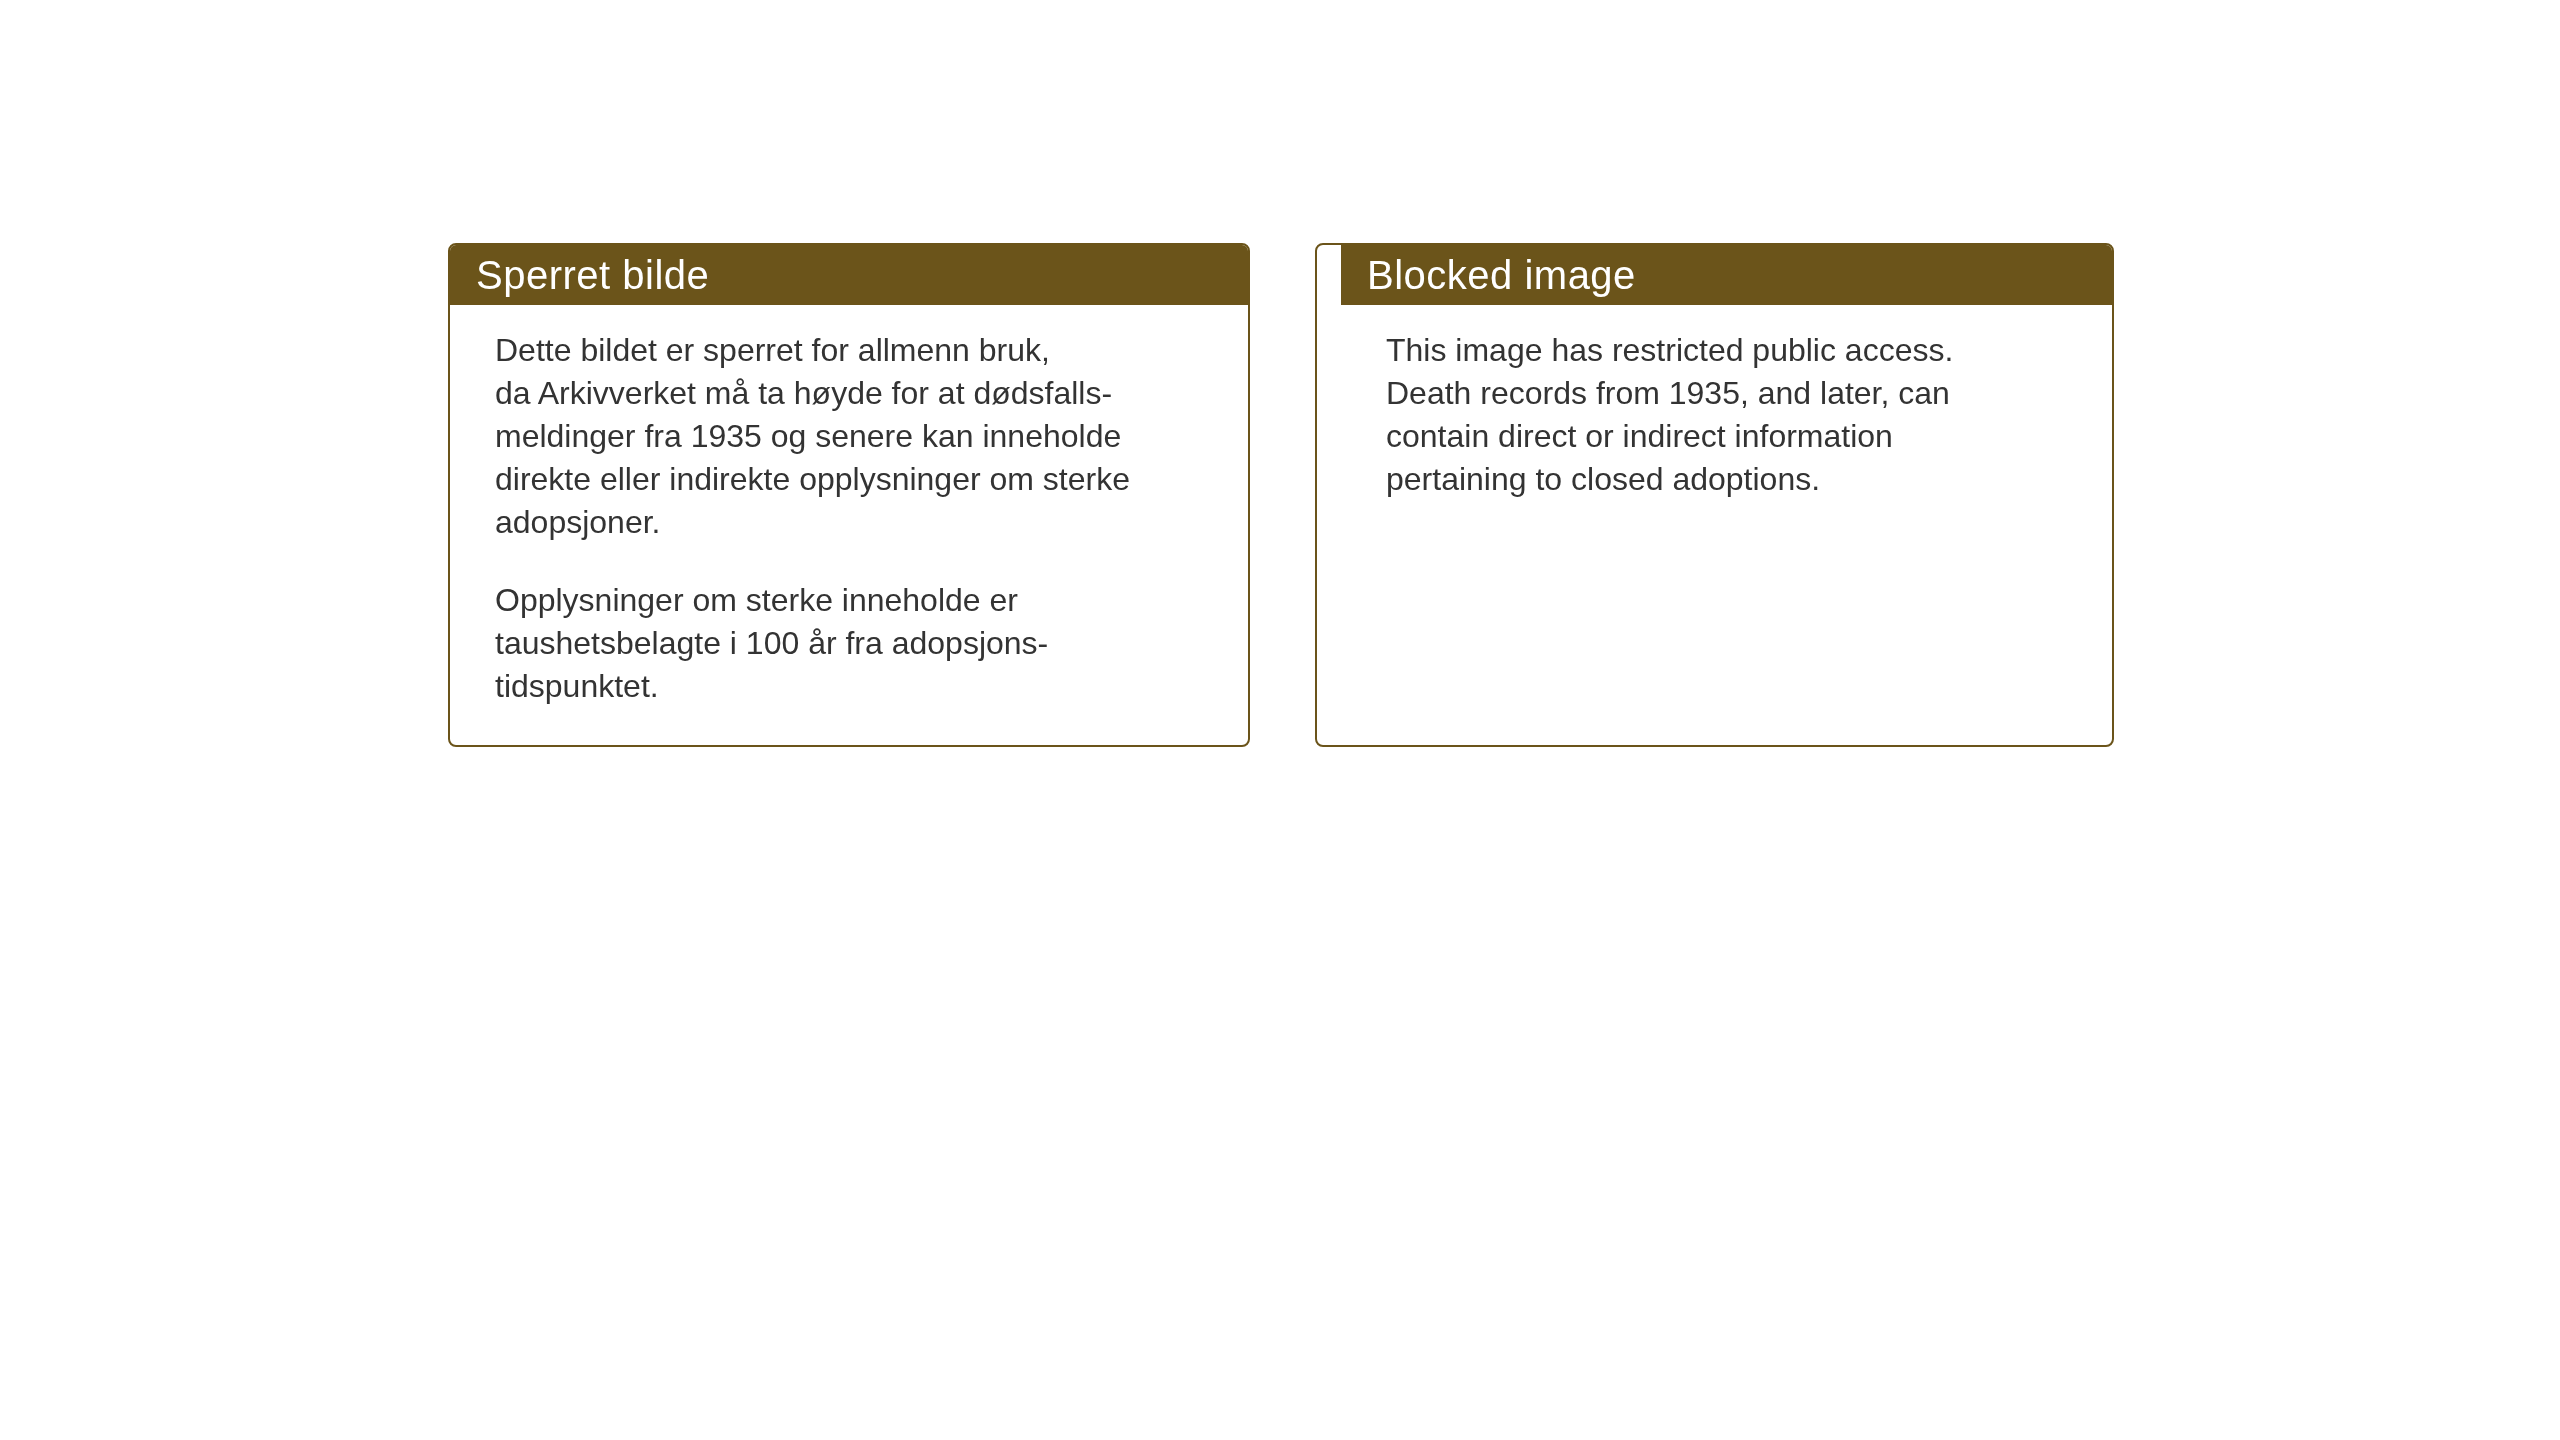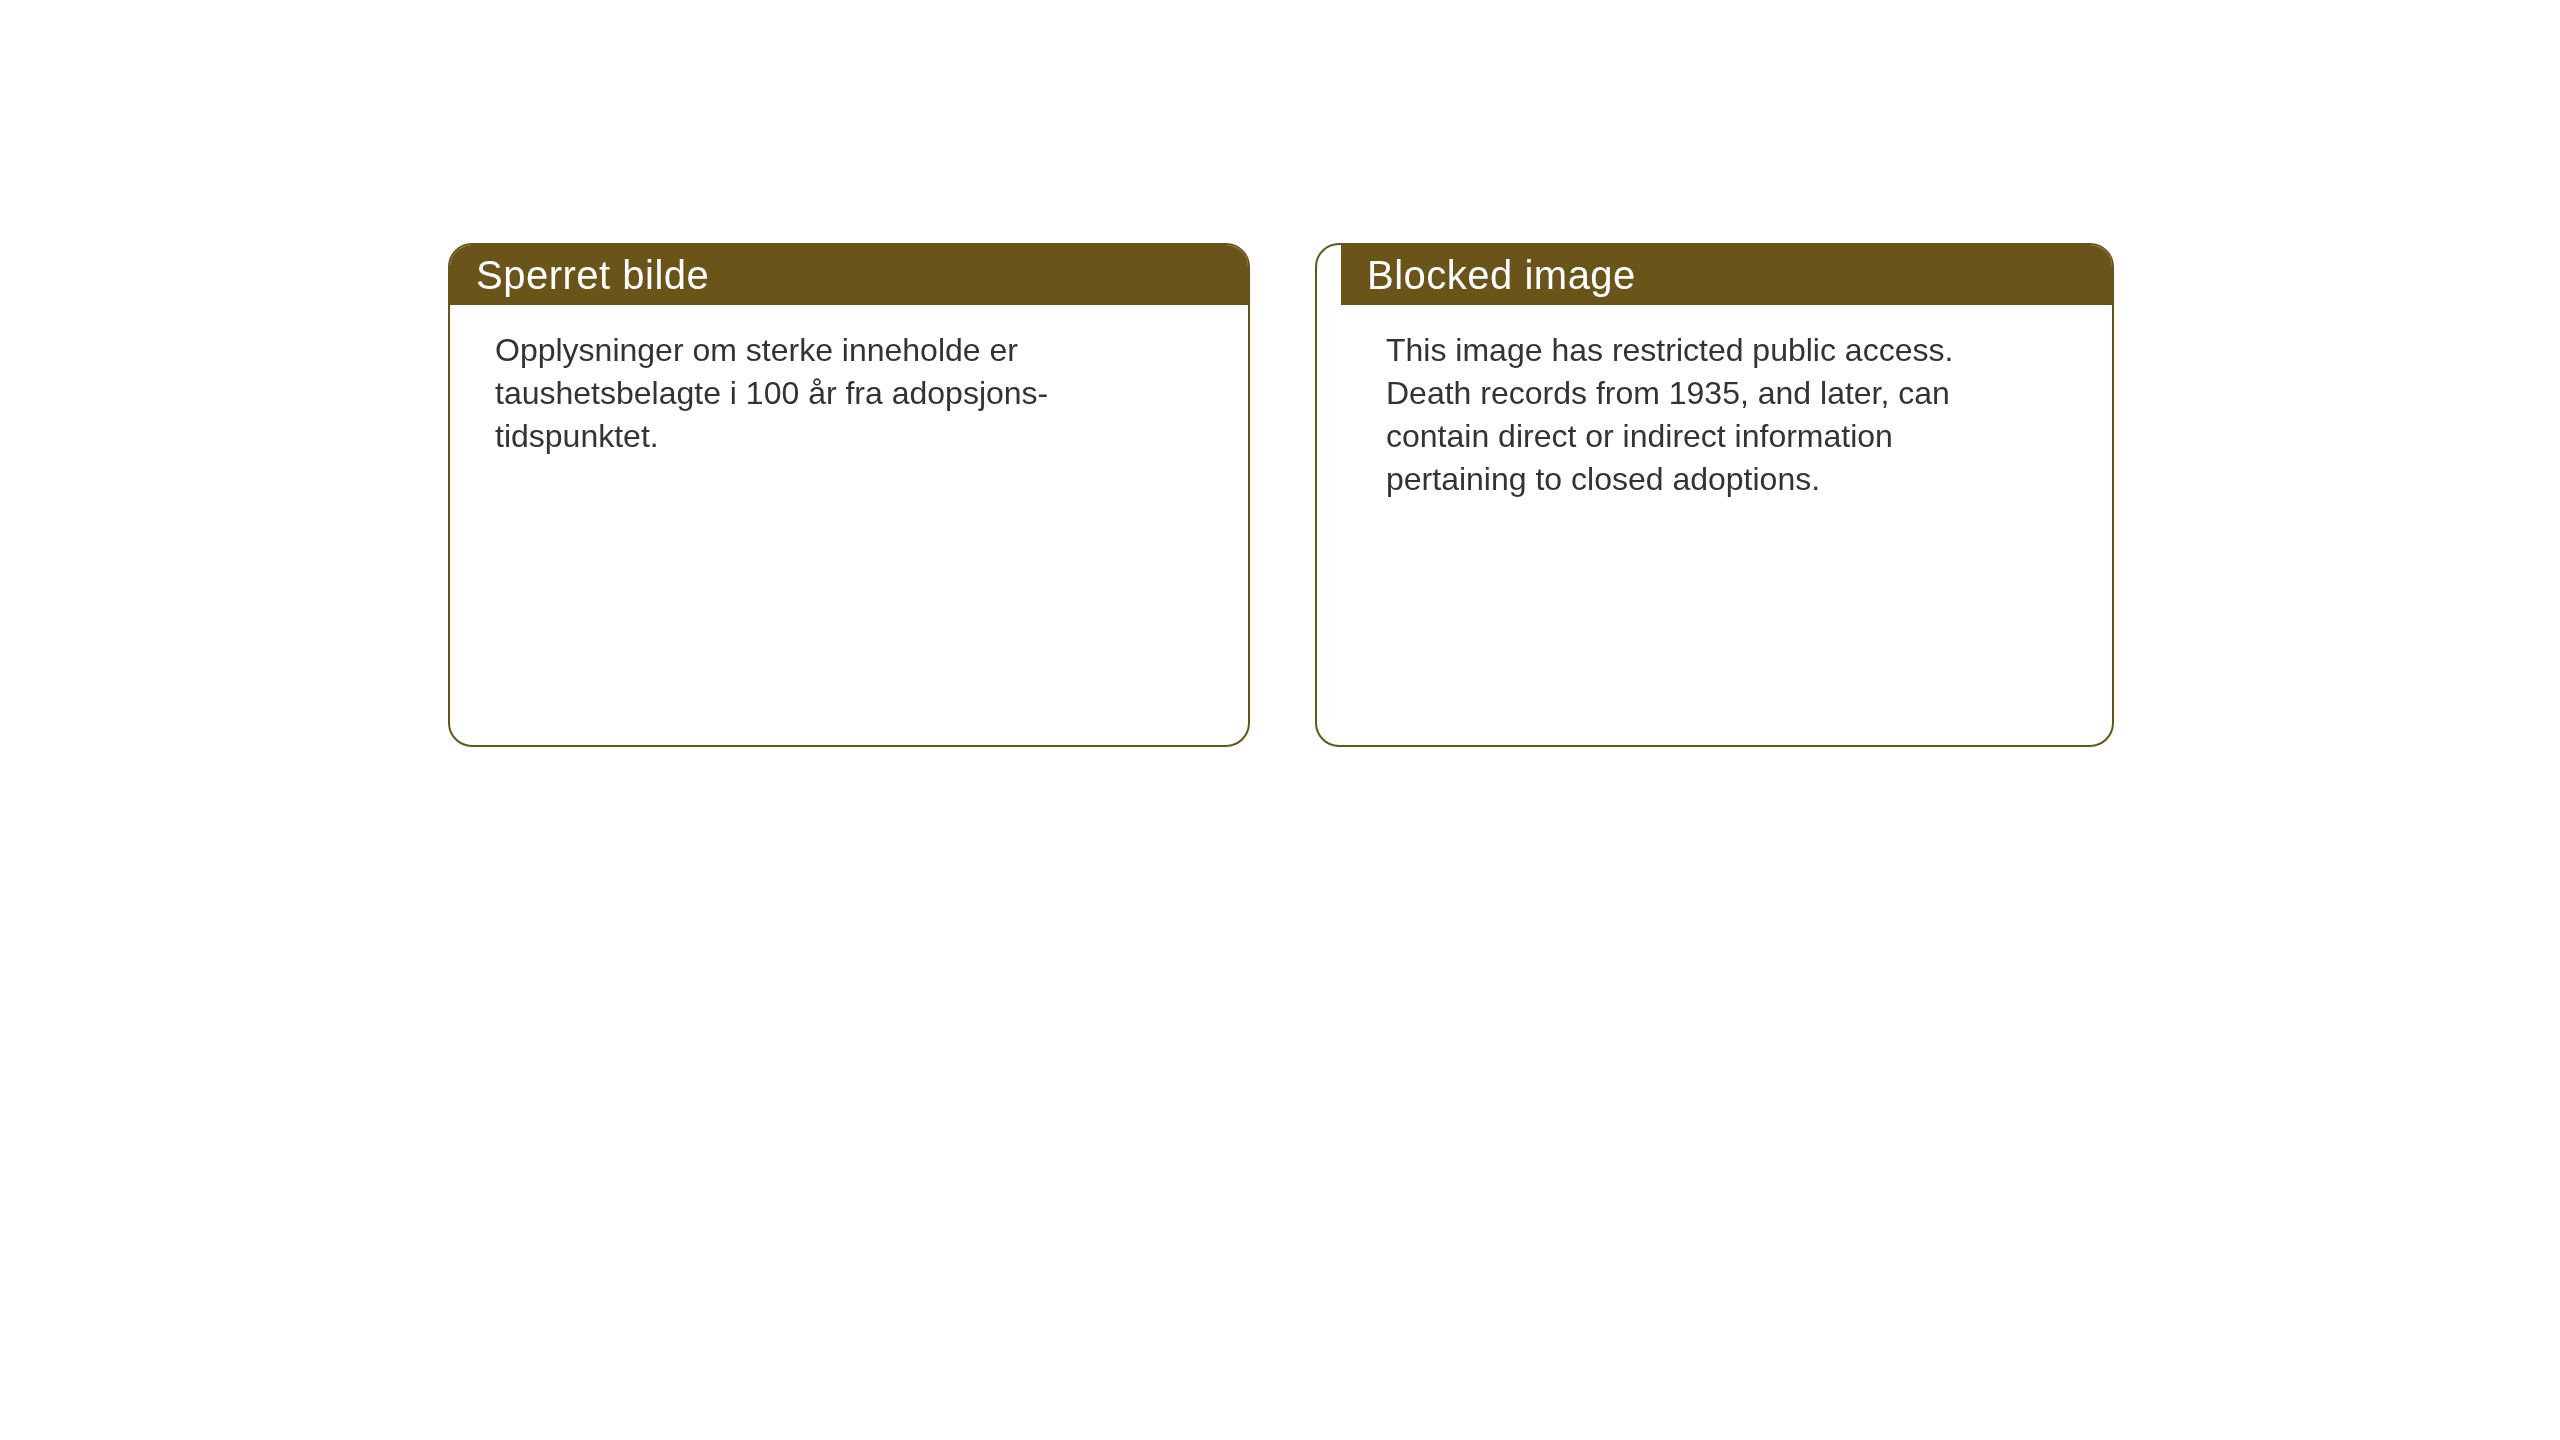--- a/index.html
+++ b/index.html
@@ -22,21 +22,21 @@
     height: 1440px;
     background: var(--page-bg);
     overflow: hidden;
   }
   .notice-card {
     position: absolute;
     top: 243px;
     height: 504px;
     background: #ffffff;
     border: 2px solid var(--border-color);
-    border-radius: 24px;
+    border-radius: 8px;
     overflow: hidden;
   }
   .notice-card.norwegian { left: 448px;  width: 802px; }
   .notice-card.english   { left: 1315px; width: 799px; padding-left: 24px; }
   .card-header {
     height: 60px;
     background: var(--header-bg);
     display: flex;
     align-items: center;
     padding: 0 26px;
@@ -62,20 +62,25 @@
 </head>
 <body>
 
 <div class="canvas">
 
   <div class="notice-card norwegian">
     <div class="card-header">
       <span class="card-title">Sperret bilde</span>
     </div>
     <div class="card-body">
+      <p class="card-paragraph">Dette bildet er sperret for allmenn bruk,
+da Arkivverket må ta høyde for at dødsfalls-
+meldinger fra 1935 og senere kan inneholde
+direkte eller indirekte opplysninger om sterke
+adopsjoner.</p>
       <p class="card-paragraph">Opplysninger om sterke inneholde er
 taushetsbelagte i 100 år fra adopsjons-
 tidspunktet.</p>
     </div>
   </div>
 
   <div class="notice-card english">
     <div class="card-header">
       <span class="card-title">Blocked image</span>
     </div>

